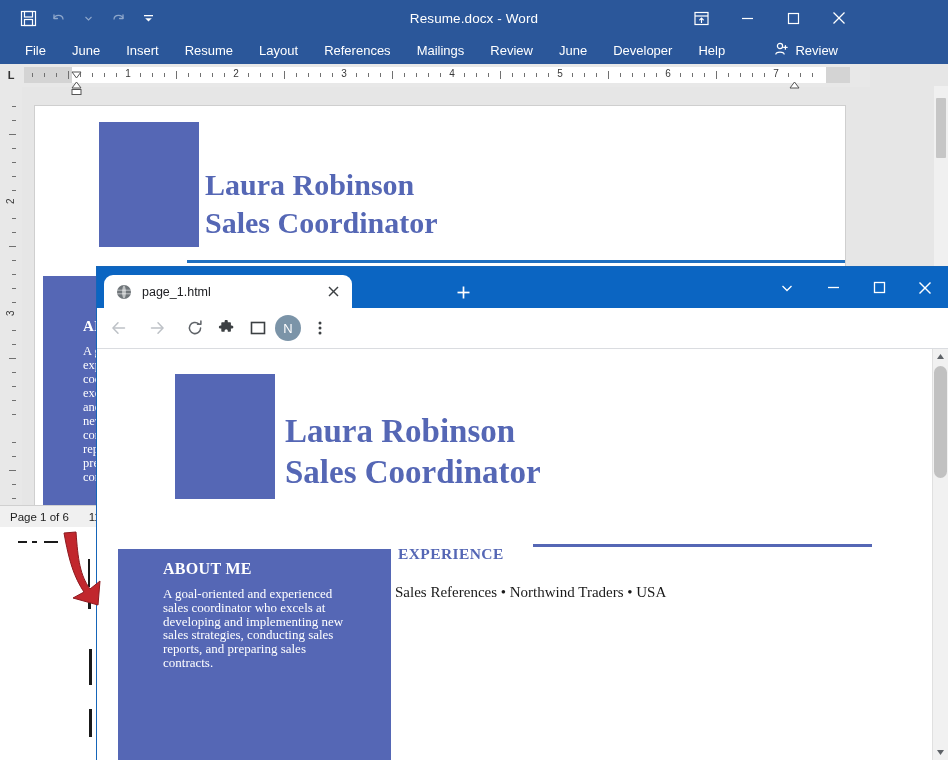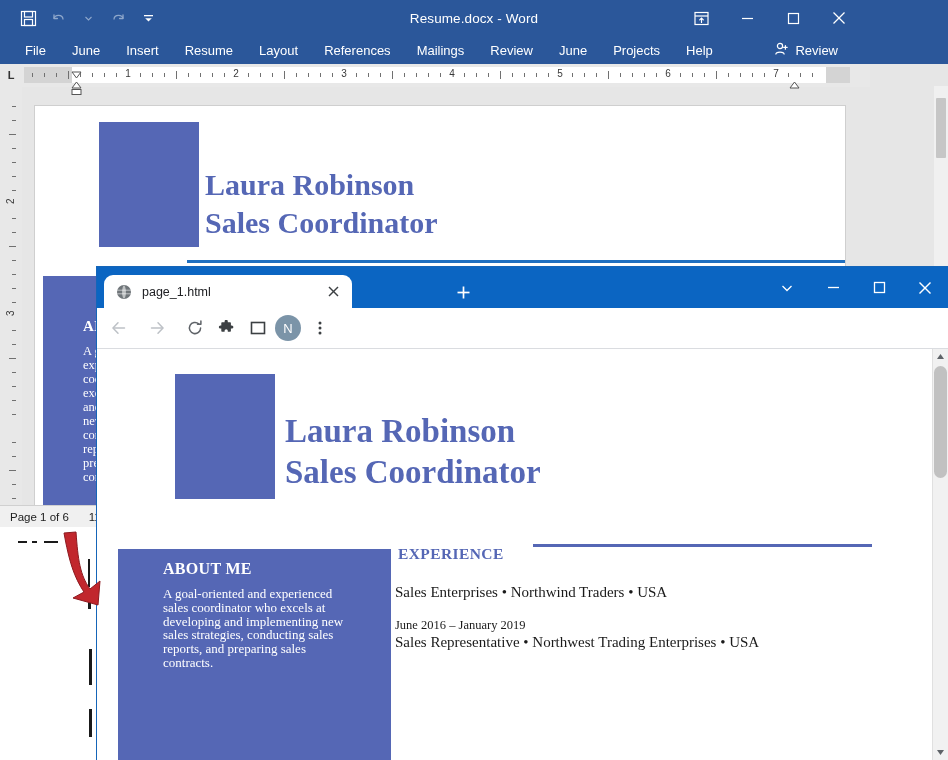--- a/index.html
+++ b/index.html
@@ -345,21 +345,21 @@
     <div class="word-tabs">
       <div class="word-tab">File</div>
       <div class="word-tab">June</div>
       <div class="word-tab">Insert</div>
       <div class="word-tab">Resume</div>
       <div class="word-tab">Layout</div>
       <div class="word-tab">References</div>
       <div class="word-tab">Mailings</div>
       <div class="word-tab">Review</div>
       <div class="word-tab">June</div>
-      <div class="word-tab">Projects</div>
+      <div class="word-tab">Developer</div>
       <div class="word-tab">Help</div>
     </div>
     <div class="word-share">
       <span>
         <svg width="16" height="16" viewBox="0 0 16 16" fill="none" stroke="#ffffff" stroke-width="1.2">
           <circle cx="7" cy="5" r="2.6"></circle>
           <path d="M2.8 13.5 C2.8 10.2 11.2 10.2 11.2 13.5"></path>
           <path d="M12.4 4.5 L12.4 8.2 M10.6 6.35 L14.2 6.35" stroke-linecap="round"></path>
         </svg>
       </span>
@@ -620,27 +620,23 @@
 
       <div class="pg-sidebar"></div>
       <div class="pg-about-h">ABOUT ME</div>
       <div class="pg-about-p">A goal-oriented and experienced sales coordinator who excels at developing and implementing new sales strategies, conducting sales reports, and preparing sales contracts.</div>
 
       <div class="pg-exp-h">EXPERIENCE</div>
       <div class="pg-exp-rule"></div>
 
       <div class="pg-jobs">
         <div class="pg-job">
-          <div class="pg-job-title">Sales Enterprises • Northwind Traders • USA</div>
+          <div class="pg-job-title">Sales References • Northwind Traders • USA</div>
         </div>
         <div class="pg-job">
-        </div>
-        <div class="pg-job">
-          <div class="pg-job-date">June 2016 – January 2019</div>
-          <div class="pg-job-title">Sales Representative • Northwest Trading Enterprises • USA</div>
         </div>
       </div>
     </div>
 
     <div class="br-scroll">
       <div class="br-scroll-up">
         <svg width="9" height="7" viewBox="0 0 9 7">
             <path d="M4.5 1 L8 6 L1 6 Z" fill="#5f6368"></path>
           </svg>
       </div>

